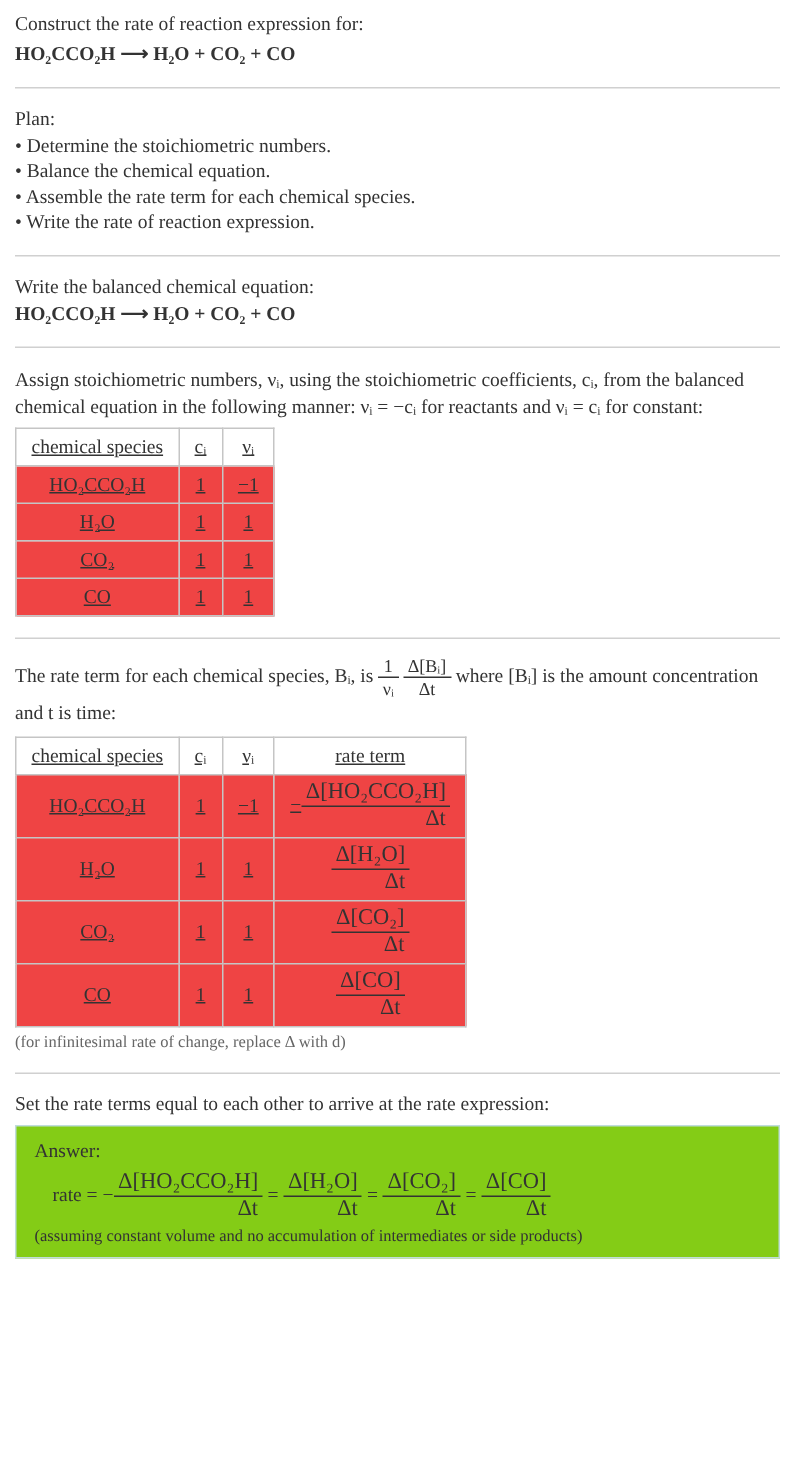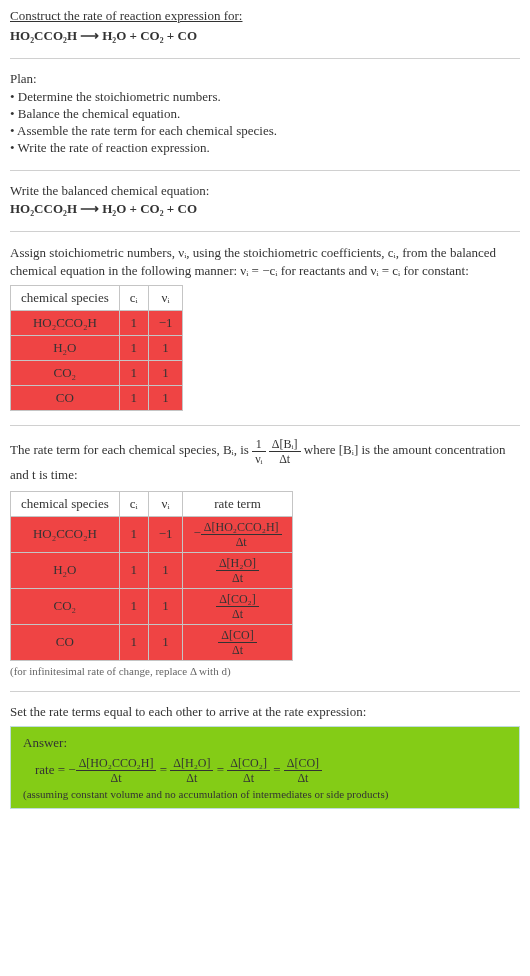--- a/index.html
+++ b/index.html
@@ -18,40 +18,40 @@
     .section {
       margin-bottom: 14px;
     }
     .divider {
       border: none;
       border-top: 1px solid #d0d0d0;
       margin: 12px 0;
     }
     .question {
       margin-bottom: 4px;
-      text-decoration: underline;
     }
     .equation {
       font-family: Georgia, serif;
       margin: 2px 0 8px 0;
       font-weight: bold;
     }
     .plan-heading {
       margin-bottom: 2px;
     }
     .plan-item {
       margin-bottom: 1px;
     }
     .stoich-text {
       margin-bottom: 6px;
       line-height: 1.35;
     }
     table {
       border-collapse: collapse;
       margin: 4px 0;
+      text-decoration: underline;
     }
     th, td {
       border: 1px solid #c5c5c5;
       padding: 4px 10px;
       text-align: center;
       font-weight: normal;
       background: #ef4444;
     }
     th {
       background: #fff;
@@ -70,21 +70,22 @@
     .frac .num {
       display: block;
       border-bottom: 1px solid #333;
       padding: 0 3px 1px 3px;
     }
     .frac .den {
       display: block;
       padding: 1px 3px 0 3px;
     }
     .frac-small {
-      font-size: 12px;
+      font-size: 15px;
+      text-align: right;
     }
     .note {
       font-size: 11px;
       color: #666;
       margin-top: 4px;
     }
     .answer-box {
       background: #84cc16;
       border: 1px solid #c0dcdc;
       padding: 8px 12px;

